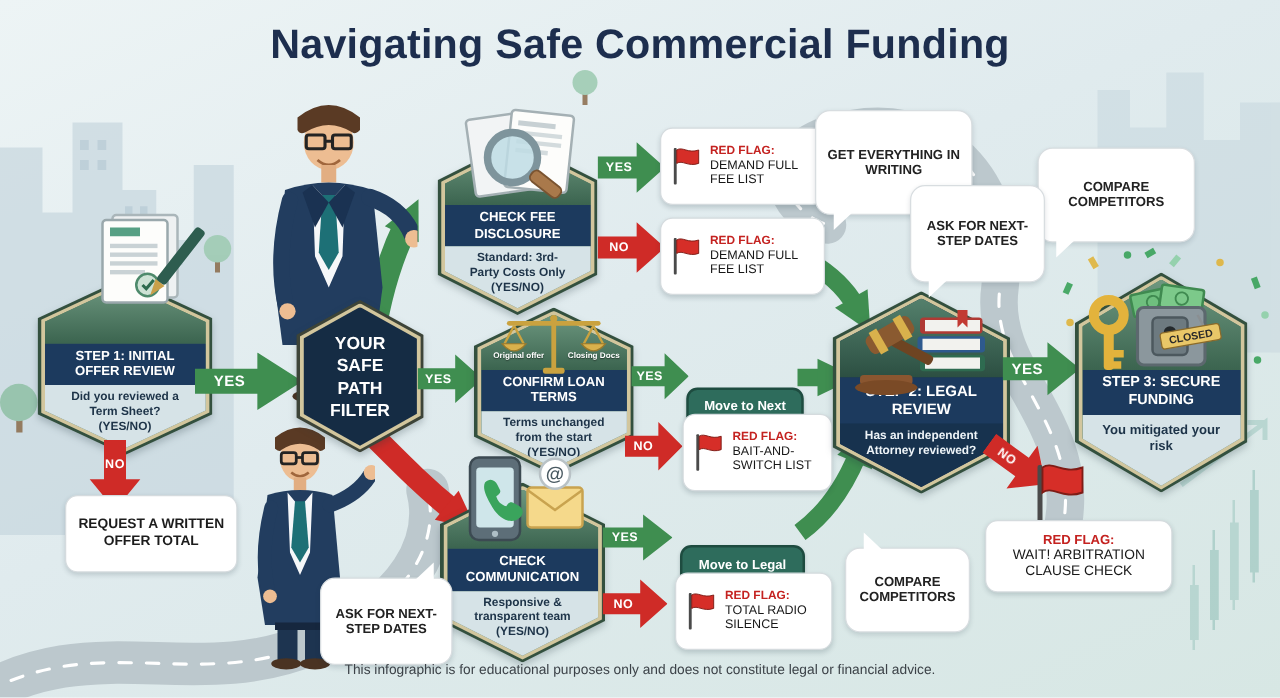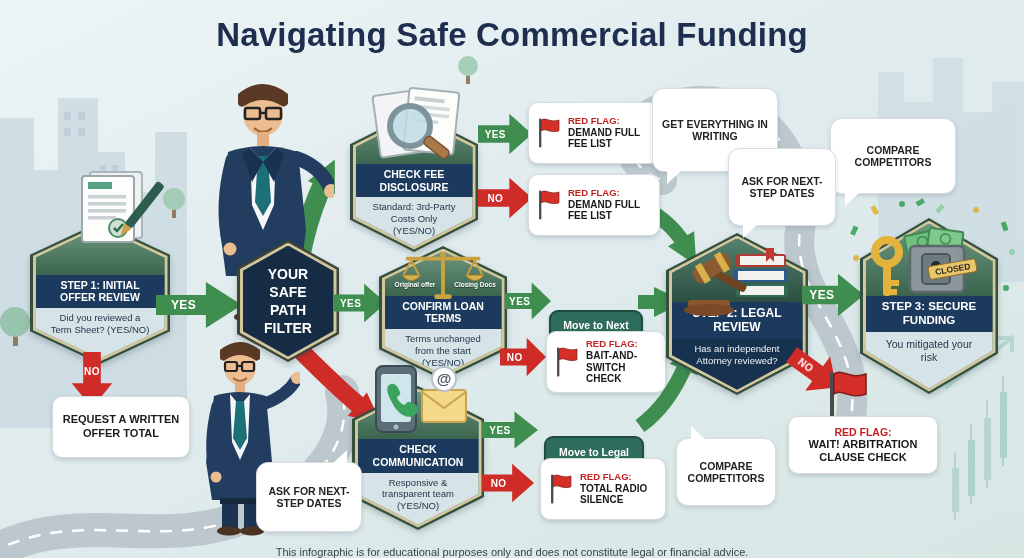--- a/index.html
+++ b/index.html
@@ -5,32 +5,32 @@
   html,body{margin:0;padding:0;background:#f0f4f5;}
   #stage{position:relative;width:1024px;height:558px;margin:0 auto;overflow:hidden;
          font-family:"Liberation Sans",sans-serif;
          background:linear-gradient(155deg,#edf4f5 0%,#e0ebee 45%,#d7e7e4 100%);}
   .abs{position:absolute;}
   svg{display:block;}
 
   
   .main-title{left:0;top:16px;width:1024px;text-align:center;font-size:33px;font-weight:800;
               color:#1d2e4e;letter-spacing:.2px;}
-  .disclaimer{left:0;bottom:0;width:1024px;text-align:center;font-size:11px;color:#3c4248;}
+  .disclaimer{left:0;bottom:16px;width:1024px;text-align:center;font-size:11px;color:#3c4248;}
 
   
   .hex{position:absolute;filter:drop-shadow(0 3px 3px rgba(30,50,60,.25));}
   .hexclip{clip-path:polygon(50% 0,100% 23%,100% 77%,50% 100%,0 77%,0 23%);}
   .hex-l1{position:absolute;inset:0;background:#33503e;}
   .hex-l2{position:absolute;inset:2.5px;background:#d2c69d;}
   .hex-l3{position:absolute;inset:5.5px;display:flex;flex-direction:column;overflow:hidden;background:#46705b;}
   .hz-icon{flex:0 0 36%;background:linear-gradient(180deg,#6d977f 0%,#3b644f 100%);}
   .hz-title{background:#1c3a5e;color:#fff;font-weight:800;font-size:10.5px;line-height:1.2;
             text-align:center;padding:4px 8px;display:flex;align-items:center;justify-content:center;}
-  .hz-q{flex:1;background:#d6e3e7;color:#1d3348;font-weight:400;font-size:9.5px;line-height:1.25;
+  .hz-q{flex:1;background:#d6e3e7;color:#1d3348;font-weight:700;font-size:9.5px;line-height:1.25;
         text-align:center;padding:4px 15px 0;}
   .hz-q.on-navy{background:#17324e;color:#eef4f8;}
   .hex-filter .hex-l1{background:#3d4438;}
   .hex-filter .hex-l3{background:#152c44;align-items:center;justify-content:center;
         color:#fff;font-weight:800;font-size:14px;line-height:1.3;text-align:center;}
 
   
   .arr{position:absolute;display:flex;align-items:center;justify-content:center;color:#fff;
        font-weight:800;font-size:12px;letter-spacing:.4px;filter:drop-shadow(0 2px 2px rgba(30,50,60,.25));}
   .arr-r{background:#3f8e50;clip-path:polygon(0 30%,58% 30%,58% 4%,100% 50%,58% 96%,58% 70%,0 70%);}
@@ -42,21 +42,21 @@
 
   
   .whitebox{position:absolute;background:#fff;border:1.5px solid #d5dbde;border-radius:10px;
             display:flex;align-items:center;justify-content:center;text-align:center;
             font-weight:800;color:#1c1c1c;box-shadow:0 2px 4px rgba(30,50,60,.18);}
   .flagbox{position:absolute;background:#fff;border:1.5px solid #d5dbde;border-radius:10px;
            display:flex;align-items:center;gap:6px;padding:4px 7px;box-shadow:0 2px 4px rgba(30,50,60,.18);}
   .flag-ic{width:26px;height:32px;flex:0 0 auto;}
   .ftext{display:flex;flex-direction:column;line-height:1.15;text-align:left;}
   .rf{color:#c42220;font-weight:800;font-size:9.5px;}
-  .fb{color:#181818;font-weight:700;font-size:10px;}
+  .fb{color:#181818;font-weight:400;font-size:10px;}
   .pill{position:absolute;background:#2e6c5c;border:2px solid #1e4c40;border-radius:9px;color:#fff;
         font-weight:700;font-size:10.5px;line-height:1.2;display:flex;align-items:center;
         justify-content:center;text-align:center;box-shadow:0 2px 3px rgba(30,50,60,.25);margin-top:28px;}
   .bubble{position:absolute;background:#fff;border:1.5px solid #d8dde0;border-radius:12px;
           display:flex;align-items:center;justify-content:center;text-align:center;
           font-weight:800;font-size:10.5px;color:#222;padding:5px;box-shadow:0 2px 4px rgba(30,50,60,.15);}
   .tail{position:absolute;width:0;height:0;}
   .tail-bl{left:14px;bottom:-13px;border-top:15px solid #fff;border-right:16px solid transparent;}
   .tail-tl{left:14px;top:-13px;border-bottom:15px solid #fff;border-right:16px solid transparent;}
   .tail-tr{right:14px;top:-13px;border-bottom:15px solid #fff;border-left:16px solid transparent;}
@@ -336,21 +336,21 @@
   <div class="arr arr-r red sm" style="left:500px;top:336px;width:46px;height:42px">
       <span>NO</span>
     </div>
   <div class="flagbox" style="left:546px;top:331px;width:104px;height:52px">
     <svg class="flag-ic" viewBox="0 0 34 40">
         <rect x="4" y="1" width="3" height="38" rx="1" fill="#4a4a4a"></rect>
         <path d="M7 3 C 13 -1 19 7 30 3 L30 17 C 19 21 13 13 7 17 Z" fill="#d62e28" stroke="#7e1c16"></path>
       </svg>
     <div class="ftext">
         <span class="rf">RED FLAG:</span>
-        <span class="fb">BAIT-AND-SWITCH CHECK</span>
+        <span class="fb">BAIT-AND-SWITCH LIST</span>
       </div>
   </div>
 
   <div class="hex" style="left:352px;top:386px;width:132px;height:144px">
     <div class="hex-l1 hexclip"></div>
       <div class="hex-l2 hexclip"></div>
     <div class="hex-l3 hexclip">
       <div class="hz-icon"></div>
       <div class="hz-title">CHECK COMMUNICATION</div>
       <div class="hz-q">Responsive &amp; transparent team (YES/NO)</div>

